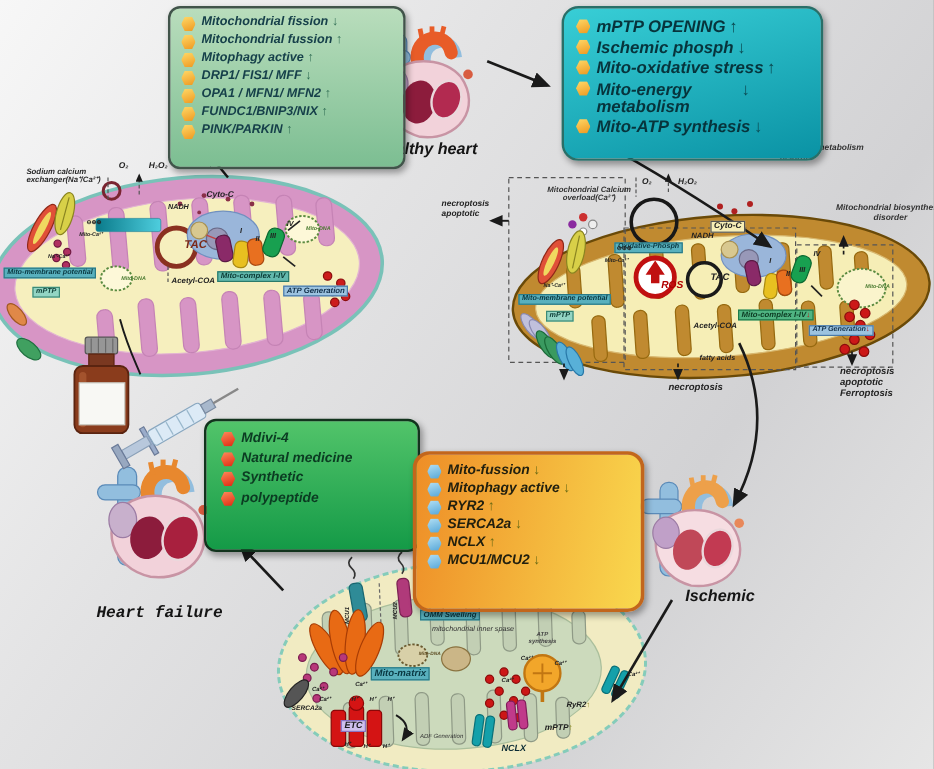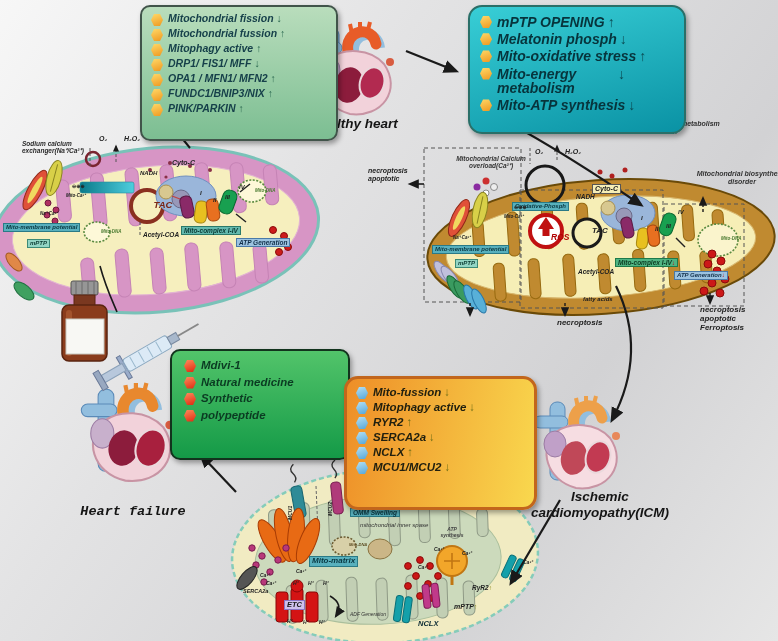--- a/index.html
+++ b/index.html
@@ -423,21 +423,21 @@
 </div>
 
 <div class="box" id="box-mptp">
   <div class="item">
         <span class="hex orange"></span>
         <span>mPTP OPENING</span>
         <span class="ar">↑</span>
       </div>
   <div class="item">
         <span class="hex orange"></span>
-        <span>Melatonin phosph</span>
+        <span>Ischemic phosph</span>
         <span class="ar">↓</span>
       </div>
   <div class="item">
         <span class="hex orange"></span>
         <span>Mito-oxidative stress</span>
         <span class="ar">↑</span>
       </div>
   <div class="item">
         <span class="hex orange"></span>
         <span class="wrap" style="max-width:118px">Mito-energy metabolism</span>
@@ -446,21 +446,21 @@
   <div class="item">
         <span class="hex orange"></span>
         <span>Mito-ATP synthesis</span>
         <span class="ar">↓</span>
       </div>
 </div>
 
 <div class="box" id="box-med">
   <div class="item">
         <span class="hex red"></span>
-        <span>Mdivi-1</span>
+        <span>Mdivi-4</span>
       </div>
   <div class="item">
         <span class="hex red"></span>
         <span>Natural medicine</span>
       </div>
   <div class="item">
         <span class="hex red"></span>
         <span>Synthetic</span>
       </div>
   <div class="item">
@@ -499,21 +499,20 @@
         <span class="hex blue"></span>
         <span>MCU1/MCU2</span>
         <span class="ar">↓</span>
       </div>
 </div>
 
 <div class="heartlbl" style="left:302px;top:116px;width:106px;">Healthy heart</div>
 <div class="heartlbl" style="left:80px;top:504px;width:106px;font-family:Liberation Mono, monospace;">Heart failure</div>
 <div class="heartlbl" style="left:498px;top:489px;width:204px;">
   <div>Ischemic</div>
-  <div>cardiomyopathy(ICM)</div>
 </div>
 
 <div class="lbl wrap" style="left:6px;top:140px;width:88px;font-size:6.5px;color:#2a2a2a;">Sodium calcium exchanger(Na⁺/Ca²⁺)</div>
 <div class="lbl" style="left:83px;top:135px;font-size:7px;">O₂</div>
 <div class="lbl" style="left:108px;top:135px;font-size:7px;">H₂O₂</div>
 <div class="lbl" style="left:124px;top:170px;font-size:6px;">NADH</div>
 <div class="lbl" style="left:156px;top:159px;font-size:7px;">Cyto-C</div>
 <div class="lbl" style="left:134px;top:200px;width:26px;text-align:center;font-size:9.5px;color:#7a2818;">TAC</div>
 <div class="lbl" style="left:56px;top:184px;font-size:5px;font-style:normal;">⊖⊕⊕</div>
 <div class="lbl" style="left:50px;top:193px;font-size:4.5px;">Mito-Ca²⁺</div>

